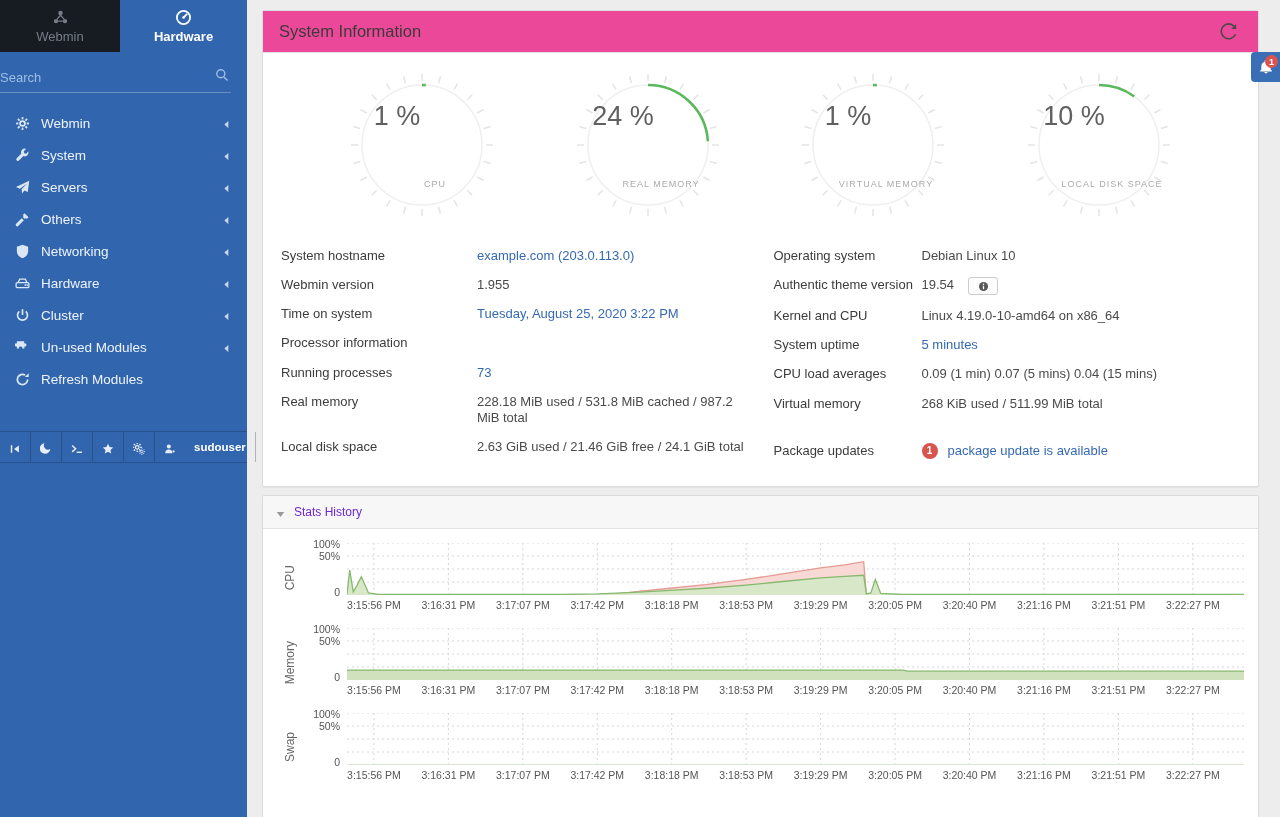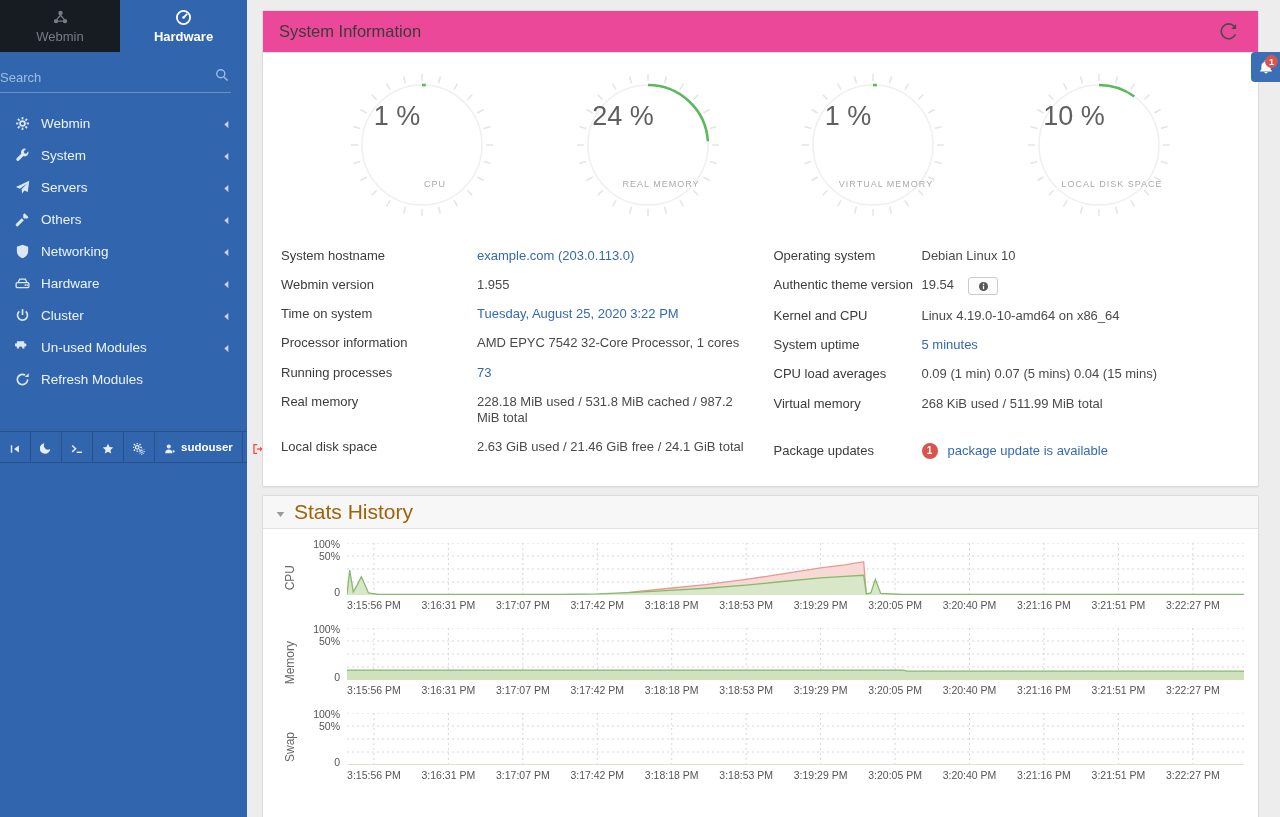--- a/index.html
+++ b/index.html
@@ -19,21 +19,21 @@
   .search-wrap input { width:100%; background:transparent; border:none; border-bottom:1px solid rgba(255,255,255,.28); color:#d8e6f7; font-size:13px; padding:4px 22px 7px 0; outline:none; font-family:inherit; }
   .search-wrap input::placeholder { color:#9dbde2; }
   .search-ic { position:absolute; right:18px; top:16px; width:14px; height:14px; color:#9dbde2; }
 
   .nav { margin-top:14px; }
   .nav-item { height:32px; display:flex; align-items:center; padding:0 15px; gap:11px; font-size:13.5px; color:#eef3fb; cursor:pointer; }
   .nav-item .ic { width:15px; height:15px; color:#dce7f5; }
   .nav-caret { margin-left:auto; width:11px; height:11px; color:#c9d7ec; }
 
   .tbar { margin-top:36px; display:flex; border-top:1px solid rgba(14,30,53,.28); border-bottom:1px solid rgba(14,30,53,.28); }
-  .tbar-cell { display:flex; align-items:center; justify-content:flex-start; gap:5px; height:30px; padding:0 9px; border-right:1px solid rgba(14,30,53,.28); cursor:pointer; color:#e8eef7; }
+  .tbar-cell { display:flex; align-items:center; justify-content:flex-start; gap:18px; height:30px; padding:0 9px; border-right:1px solid rgba(14,30,53,.28); cursor:pointer; color:#e8eef7; }
   .tbar-cell:last-child { border-right:none; }
   .tbar-cell .ic { width:12px; height:12px; }
   .tbar-cell.red { color:#ef4b41; }
   .tbar-user-label { font-size:11.5px; font-weight:bold; color:#fff; }
 
   
   .main { flex:1; padding:10px 21px 0 15px; position:relative; overflow:hidden; }
   .notif-tab { position:absolute; top:52px; right:0; width:29px; height:30px; background:#3b6fb5; border-radius:4px 0 0 4px; display:flex; align-items:center; justify-content:center; cursor:pointer; z-index:5; }
   .notif-tab .ic { width:14px; height:14px; color:#fff; }
   .notif-badge { position:absolute; top:3px; right:2px; min-width:13px; height:13px; border-radius:50%; background:#d9534f; color:#fff; font-size:9px; font-weight:bold; display:flex; align-items:center; justify-content:center; }
@@ -58,21 +58,21 @@
   .info-value .val-text { max-width:300px; }
   .link { color:#3569b2; cursor:pointer; }
   .info-btn { margin-left:8px; background:#fdfdfd; border:1px solid #ccc; border-radius:3px; width:30px; height:18px; display:inline-flex; align-items:center; justify-content:center; cursor:pointer; }
   .info-btn .ic { width:11px; height:11px; }
   .pkg-badge { width:16px; height:16px; border-radius:50%; background:#d9534f; color:#fff; font-size:10px; font-weight:bold; display:inline-flex; align-items:center; justify-content:center; margin-right:4px; flex-shrink:0; }
 
   
   .stats-card { margin-top:8px; }
   .stats-header { height:33px; display:flex; align-items:center; gap:8px; padding:0 12px; background:#f7f7f7; border-bottom:1px solid #e3e3e3; cursor:pointer; }
   .stats-header .tri { width:11px; height:11px; color:#9a9a9a; }
-  .stats-title { font-size:21px; color:#a16207; }
+  .stats-title { font-size:12px; color:#6d28d9; }
   .charts { padding:14px 14px 24px 14px; background:#fff; }
   .chart-block { display:flex; margin-bottom:15px; }
   .chart-side { width:26px; display:flex; align-items:center; justify-content:center; }
   .chart-side span { writing-mode:vertical-rl; transform:rotate(180deg); color:#666; font-size:12px; }
   .chart-body { flex:1; }
   .chart-top { display:flex; }
   .chart-ylab { width:44px; position:relative; height:52px; flex-shrink:0; }
   .chart-ylab span { position:absolute; right:7px; font-size:10.5px; color:#555; }
   .chart-ylab .y100 { top:-5px; } .chart-ylab .y50 { top:7px; } .chart-ylab .y0 { top:43px; }
   .chart-plot { flex:1; position:relative; height:52px; }
@@ -431,23 +431,20 @@
               </div>
             </div>
             <div class="info-row">
               <div class="info-label">Time on system</div>
               <div class="info-value">
                 <span class="val-text link">Tuesday, August 25, 2020 3:22 PM</span>
               </div>
             </div>
             <div class="info-row">
               <div class="info-label">Processor information</div>
-              <div class="info-value">
-                <span class="val-text">AMD EPYC 7542 32-Core Processor, 1 cores</span>
-              </div>
             </div>
             <div class="info-row">
               <div class="info-label">Running processes</div>
               <div class="info-value">
                 <span class="val-text link">73</span>
               </div>
             </div>
             <div class="info-row">
               <div class="info-label">Real memory</div>
               <div class="info-value">

